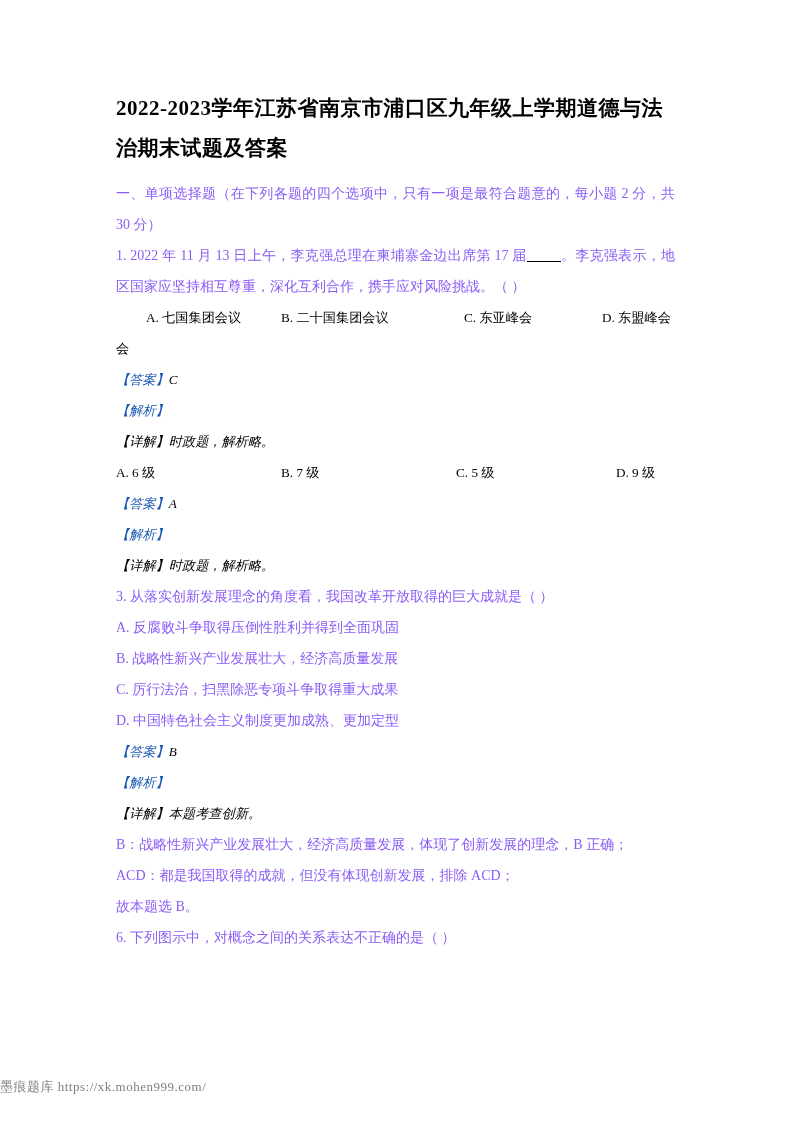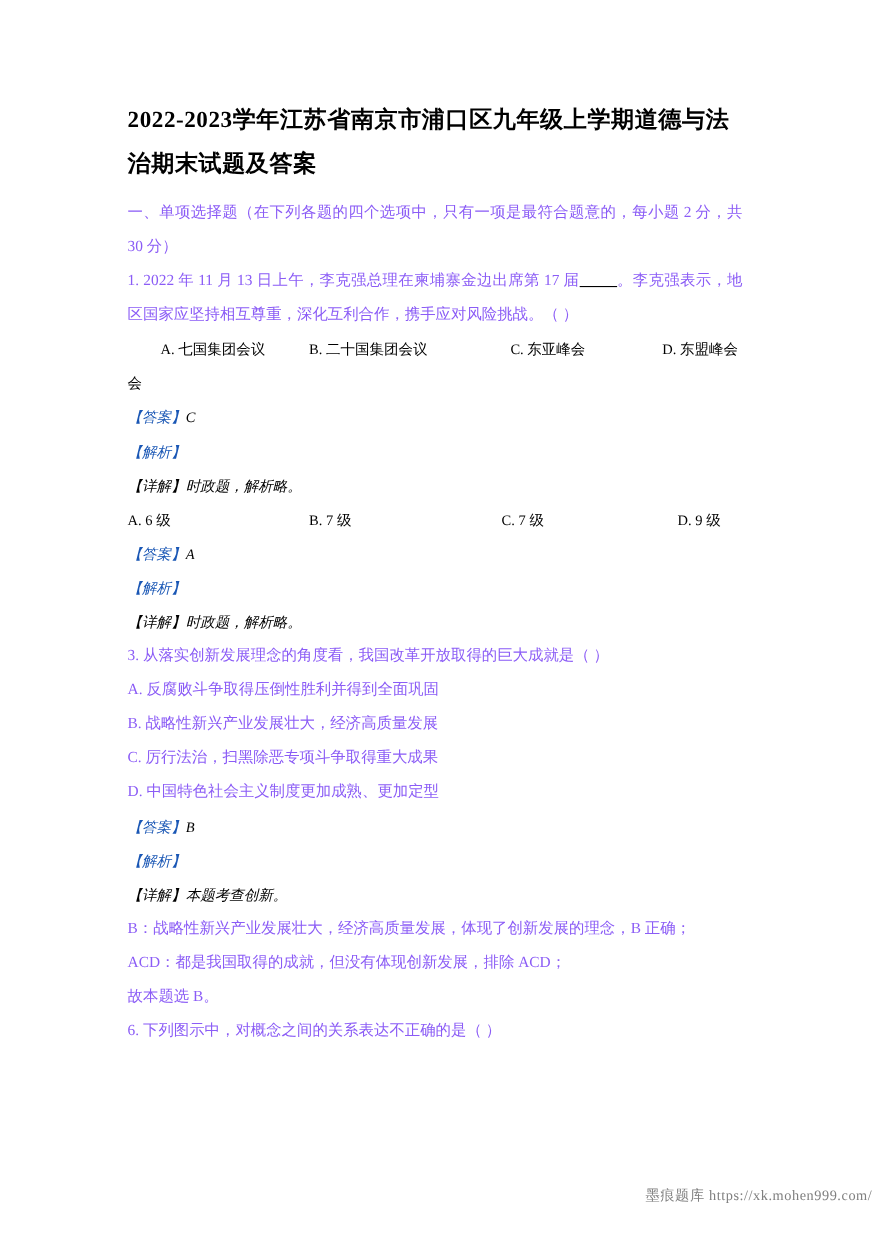--- a/index.html
+++ b/index.html
@@ -54,21 +54,21 @@
     display: inline-block;
     width: 34px;
     border-bottom: 1px solid #000;
     vertical-align: -2px;
   }
   .footer {
     position: absolute;
     left: 0;
     bottom: 26px;
     width: 100%;
-    text-align: right;
+    text-align: left;
     font-size: 13px;
     color: #7f7f7f;
     font-family: "Liberation Serif", serif;
     letter-spacing: 0.5px;
   }
   .opt-row {
     display: block;
     font-size: 13.2px;
     line-height: 31px;
     position: relative;
@@ -99,21 +99,21 @@
   </div>
 
   <p class="tagline"><span class="tag">【答案】</span><span>C</span></p>
   <p class="tagline"><span class="tag">【解析】</span></p>
   <p class="tagline"><span>【详解】</span><span>时政题，解析略。</span></p>
 
 
   <div class="opt-row opt-row-h">
     <span class="opt-cell" style="left:0;text-align:right;">A.  6 级</span>
     <span class="opt-cell" style="left:165px;">B.  7 级</span>
-    <span class="opt-cell" style="left:340px;">C.  7 级</span>
+    <span class="opt-cell" style="left:340px;">C.  5 级</span>
     <span class="opt-cell" style="left:500px;">D.  9 级</span>
   </div>
 
   <p class="tagline"><span class="tag">【答案】</span><span>A</span></p>
   <p class="tagline"><span class="tag">【解析】</span></p>
   <p class="tagline"><span>【详解】</span><span>时政题，解析略。</span></p>
 
   <p class="para">3.  从落实创新发展理念的角度看，我国改革开放取得的巨大成就是（    ）</p>
   <p class="para">A.  反腐败斗争取得压倒性胜利并得到全面巩固</p>
   <p class="para">B.  战略性新兴产业发展壮大，经济高质量发展</p>

